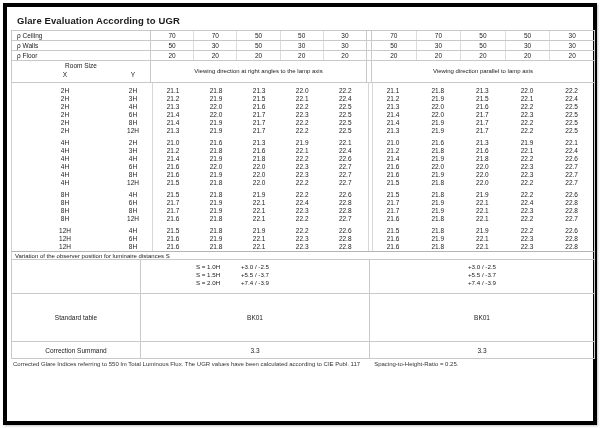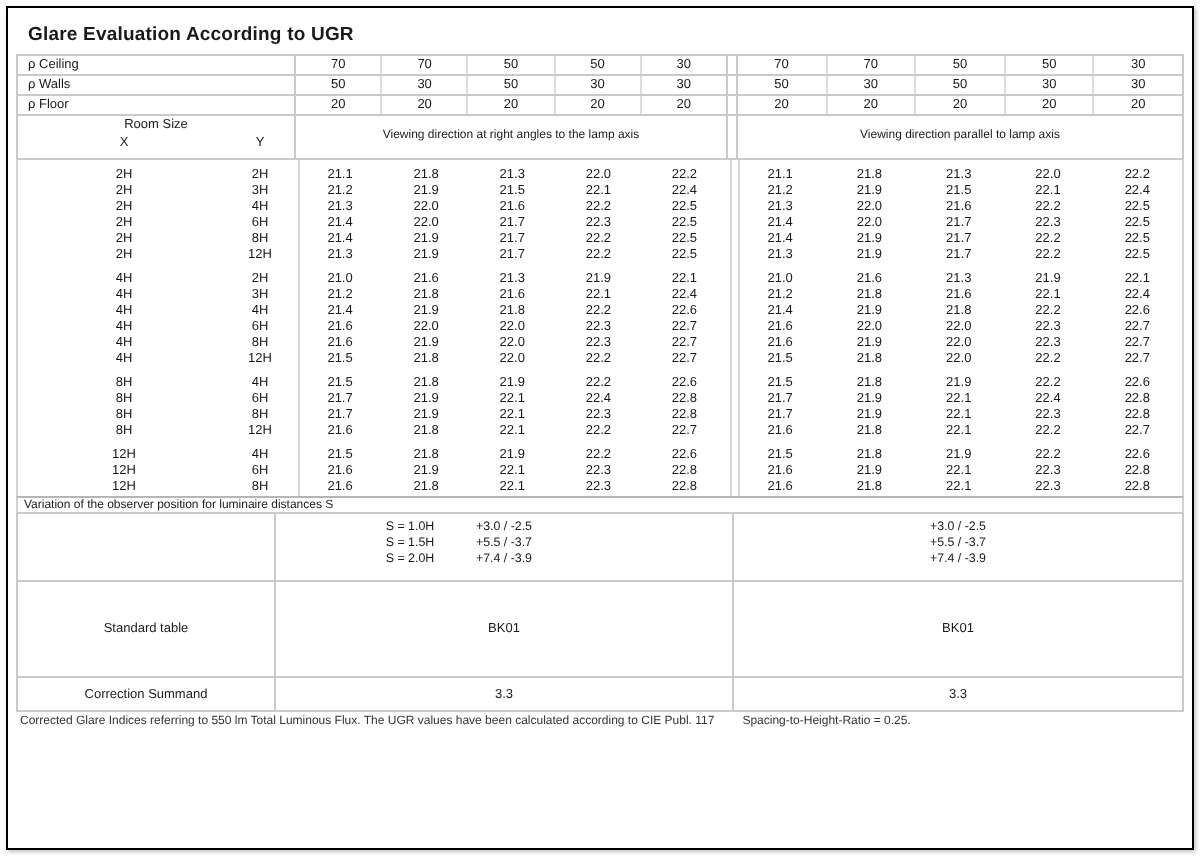--- a/index.html
+++ b/index.html
@@ -1,18 +1,18 @@
 <!DOCTYPE html>
 <html><head>
 <meta charset="utf-8">
 <style>
   *{box-sizing:border-box;}
   html,body{margin:0;padding:0;}
   body{width:600px;height:428px;background:#ffffff;font-family:"Liberation Sans",sans-serif;color:#1a1a1a;overflow:hidden;position:relative;}
-  .sheet{position:absolute;inset:3px;background:#fff;border:1px solid #000000;box-shadow:1px 1px 2px #c4c4c4;}
+  .sheet{position:absolute;inset:3px;background:#fff;border:4px solid #000000;box-shadow:1px 1px 2px #c4c4c4;}
   .abs{position:absolute;left:4px;width:584px;}
   .title{top:4px;height:18px;font-size:9.5px;font-weight:bold;padding:4px 0 0 6px;letter-spacing:.1px;}
   
   .t-row{display:flex;}
   .lab{width:140px;position:relative;}
   .half{display:flex;}
   .half-l{width:216px;}
   .half-r{width:224px;}
   .gap{width:4px;}
   .vcell{flex:1;text-align:center;font-size:6.5px;}

